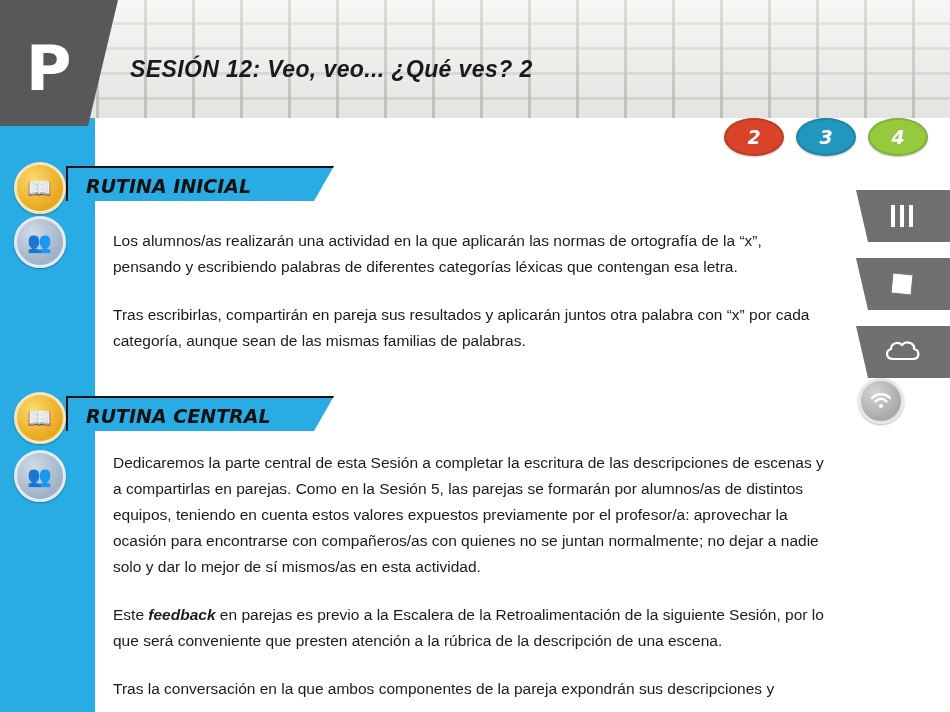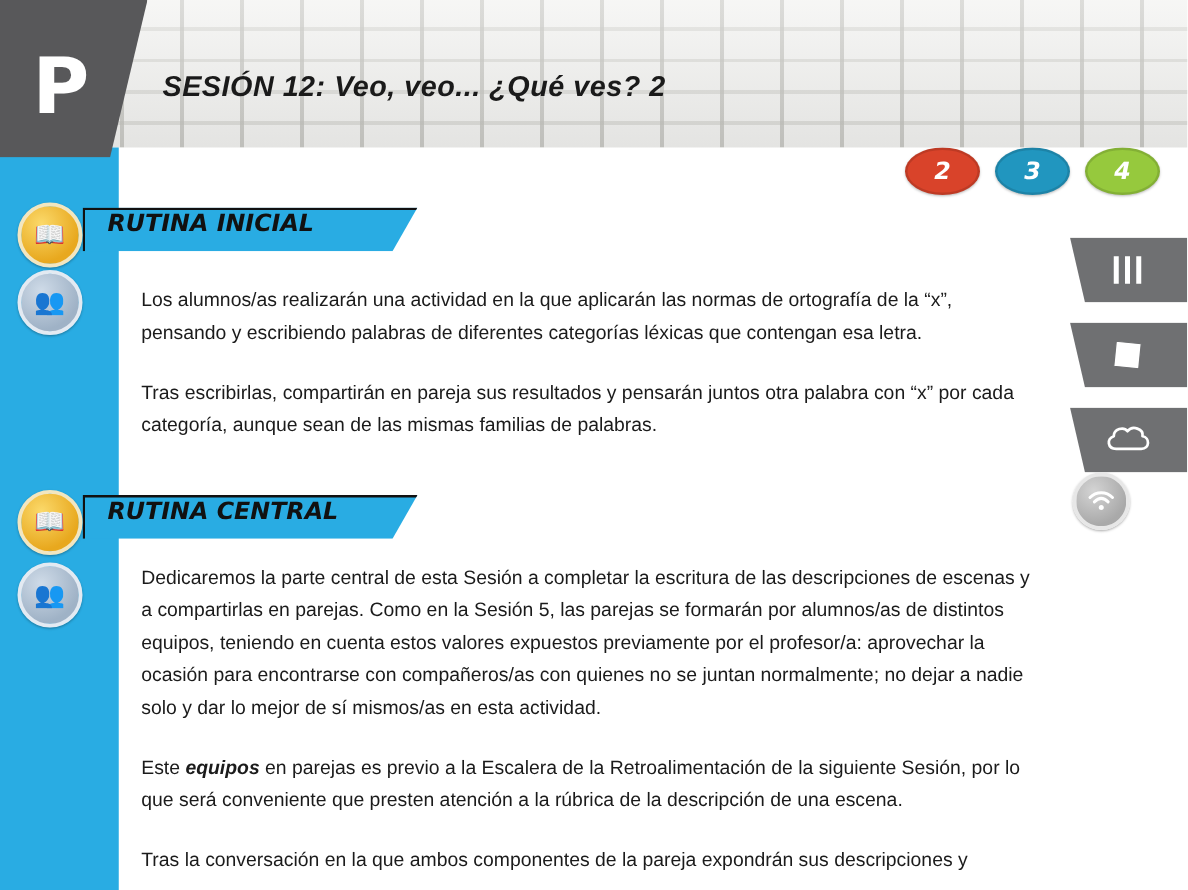--- a/index.html
+++ b/index.html
@@ -139,20 +139,21 @@
   }
 
   
   .sec-head {
     position: absolute;
     height: 35px;
     background: #29ace3;
     border: 2px solid #111;
     z-index: 5;
     display: flex;
+    align-items: center;
   }
   .sec-head-label {
     font-family: "DejaVu Sans", sans-serif;
     font-weight: bold;
     font-style: italic;
     font-size: 19px;
     color: #111;
     padding-left: 18px;
     white-space: nowrap;
   }
@@ -262,38 +263,38 @@
 
   <div class="round-icon gold" style="left:14px; top:162px;">
     <span class="glyph">📖</span>
   </div>
   <div class="round-icon slate" style="left:14px; top:216px;">
     <span class="glyph">👥</span>
   </div>
 
   <div class="body-text" style="top:228px;">
     <p>Los alumnos/as realizarán una actividad en la que aplicarán las normas de ortografía de la “x”, pensando y escribiendo palabras de diferentes categorías léxicas que contengan esa letra.</p>
-    <p>Tras escribirlas, compartirán en pareja sus resultados y pensarán juntos otra palabra con “x” por cada categoría, aunque sean de las mismas familias de palabras.</p>
+    <p>Tras escribirlas, compartirán en pareja sus resultados y aplicarán juntos otra palabra con “x” por cada categoría, aunque sean de las mismas familias de palabras.</p>
   </div>
 
   <div class="sec-head" style="left:66px; top:396px; width:268px; clip-path: polygon(0 0, 268px 0, 248px 35px, 0 35px);">
     <span class="sec-head-label">RUTINA CENTRAL</span>
   </div>
 
   <div class="round-icon gold" style="left:14px; top:392px;">
     <span class="glyph">📖</span>
   </div>
   <div class="round-icon slate" style="left:14px; top:450px;">
     <span class="glyph">👥</span>
   </div>
 
   <div class="body-text" style="top:450px;">
     <p>Dedicaremos la parte central de esta Sesión a completar la escritura de las descripciones de escenas y a compartirlas en parejas. Como en la Sesión 5, las parejas se formarán por alumnos/as de distintos equipos, teniendo en cuenta estos valores expuestos previamente por el profesor/a: aprovechar la ocasión para encontrarse con compañeros/as con quienes no se juntan normalmente; no dejar a nadie solo y dar lo mejor de sí mismos/as en esta actividad.</p>
     <p>
-      <span>Este </span><span class="it">equipos</span><span> en parejas es previo a la Escalera de la Retroalimentación de la siguiente Sesión, por lo que será conveniente que presten atención a la rúbrica de la descripción de una escena.</span>
+      <span>Este </span><span class="it">feedback</span><span> en parejas es previo a la Escalera de la Retroalimentación de la siguiente Sesión, por lo que será conveniente que presten atención a la rúbrica de la descripción de una escena.</span>
     </p>
     <p>Tras la conversación en la que ambos componentes de la pareja expondrán sus descripciones y</p>
   </div>
 
   <div class="tab t1" style="right:0; top:190px;">
     <svg width="34" height="26" viewBox="0 0 34 26" aria-hidden="true">
       <rect x="5" y="2" width="4" height="22" fill="#ffffff"></rect>
       <rect x="14" y="2" width="4" height="22" fill="#ffffff"></rect>
       <rect x="23" y="2" width="4" height="22" fill="#ffffff"></rect>
     </svg>

